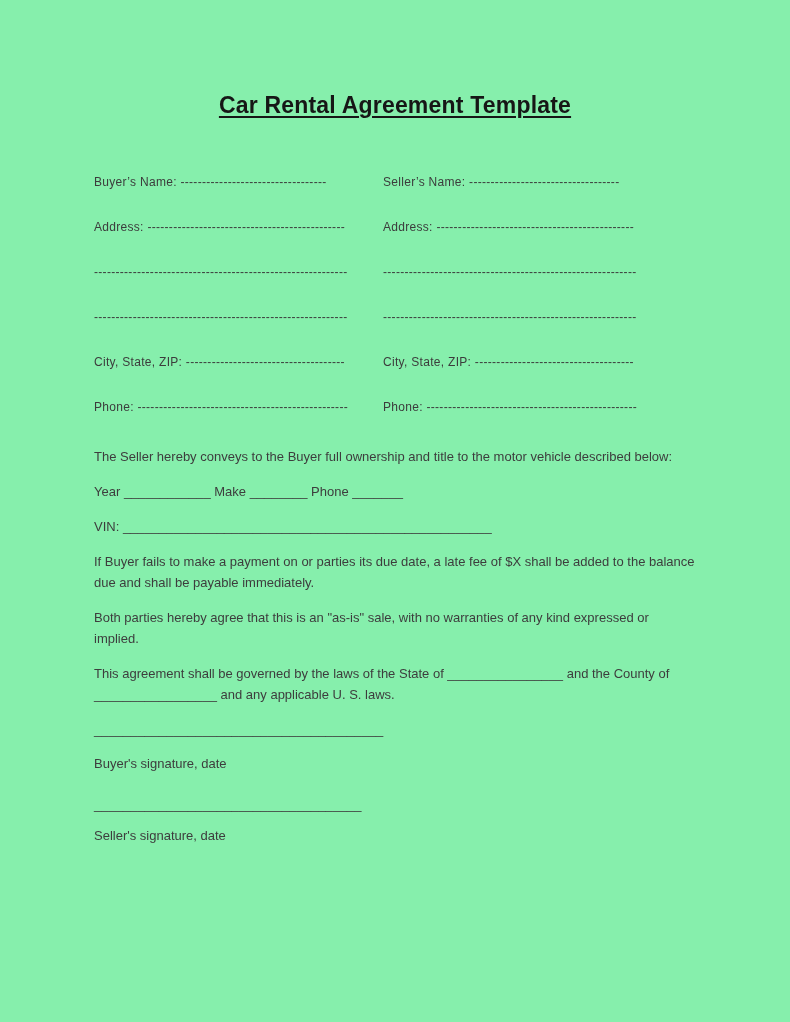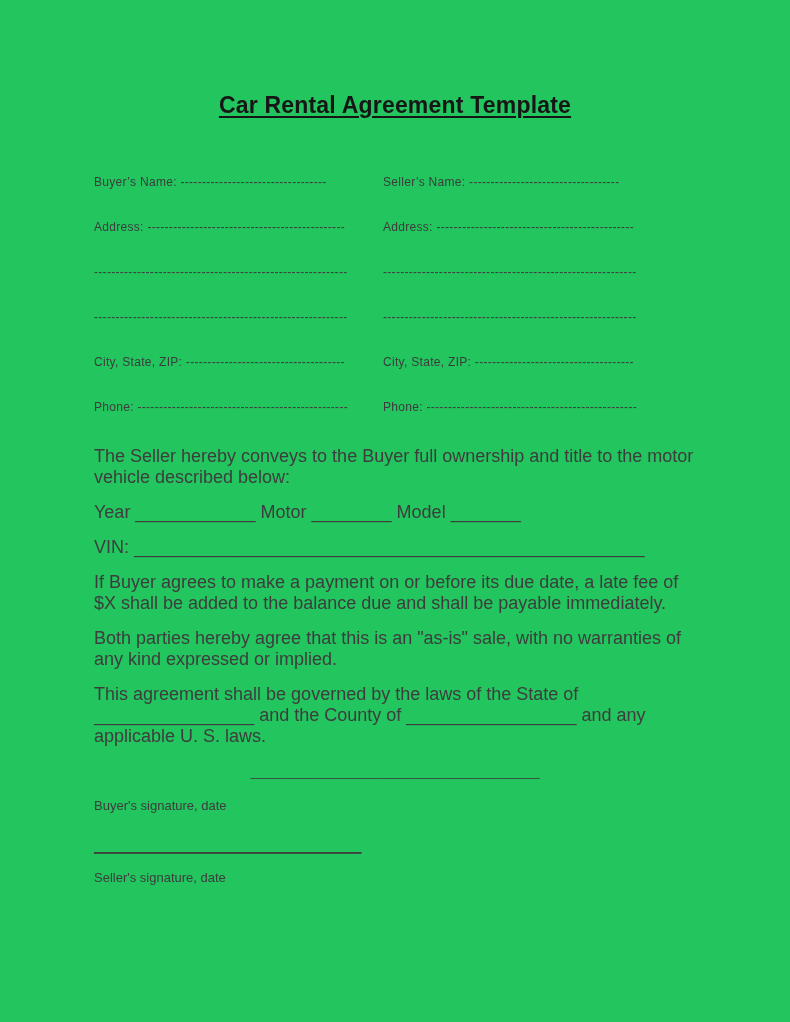--- a/index.html
+++ b/index.html
@@ -6,21 +6,21 @@
     margin: 0;
     padding: 0;
     background: #ffffff;
   }
   .page {
     position: relative;
     width: 790px;
     height: 1022px;
     box-sizing: border-box;
     padding: 92px 94px 0 94px;
-    background: #22c55e;
+    background: #86efac;
     font-family: "Liberation Sans", sans-serif;
     color: #3d3d3d;
     overflow: hidden;
   }
   .doc-title {
     font-size: 23px;
     font-weight: bold;
     color: #161616;
     text-align: center;
     margin: 0 0 43px 0;
@@ -39,33 +39,33 @@
   .form-grid .cell {
     display: block;
     height: 33px;
     line-height: 16px;
     white-space: nowrap;
     overflow: hidden;
     letter-spacing: 0.3px;
     margin-top: 12px;
   }
   .doc-body p {
-    font-size: 18px;
+    font-size: 13px;
     line-height: 21px;
     margin: 0 0 14px 0;
     max-width: 602px;
   }
   .sig-block p {
     font-size: 13px;
     line-height: 21px;
     max-width: 602px;
   }
-  .sig-line-1 { margin: 11px 0 0 0; text-align: center; }
+  .sig-line-1 { margin: 11px 0 0 0; }
   .sig-label-1 { margin: 13px 0 0 0; }
-  .sig-line-2 { margin: 20px 0 0 0; text-decoration: underline; }
+  .sig-line-2 { margin: 20px 0 0 0; }
   .sig-label-2 { margin: 10px 0 12px 0; }
 </style>
 </head>
 <body>
 
 <div class="page">
 
   <h1 class="doc-title">Car Rental Agreement Template</h1>
 
   <div class="form-grid">
@@ -83,23 +83,23 @@
 
     <span class="cell">City, State, ZIP: -------------------------------------</span>
     <span class="cell">City, State, ZIP: -------------------------------------</span>
 
     <span class="cell">Phone: -------------------------------------------------</span>
     <span class="cell">Phone: -------------------------------------------------</span>
   </div>
 
   <div class="doc-body">
     <p>The Seller hereby conveys to the Buyer full ownership and title to the motor vehicle described below:</p>
-    <p>Year ____________ Motor ________ Model _______</p>
+    <p>Year ____________ Make ________ Phone _______</p>
     <p>VIN: ___________________________________________________</p>
-    <p>If Buyer agrees to make a payment on or before its due date, a late fee of $X shall be added to the balance due and shall be payable immediately.</p>
+    <p>If Buyer fails to make a payment on or parties its due date, a late fee of $X shall be added to the balance due and shall be payable immediately.</p>
     <p>Both parties hereby agree that this is an "as-is" sale, with no warranties of any kind expressed or implied.</p>
     <p>This agreement shall be governed by the laws of the State of ________________ and the County of _________________ and any applicable U. S. laws.</p>
   </div>
 
   <div class="sig-block">
     <p class="sig-line-1">________________________________________</p>
     <p class="sig-label-1">Buyer's signature, date</p>
     <p class="sig-line-2">_____________________________________</p>
     <p class="sig-label-2">Seller's signature, date</p>
   </div>

